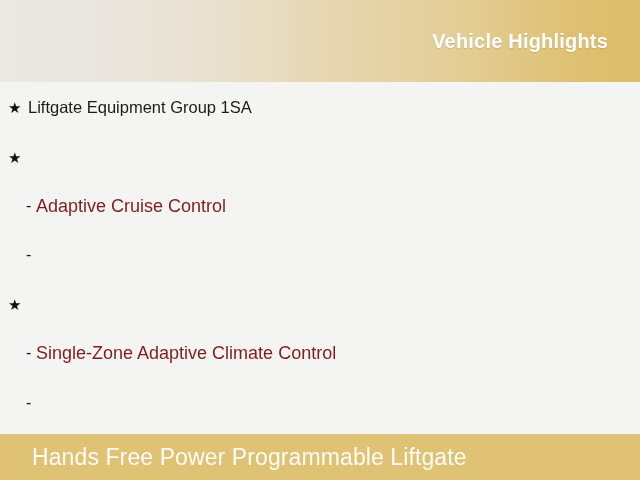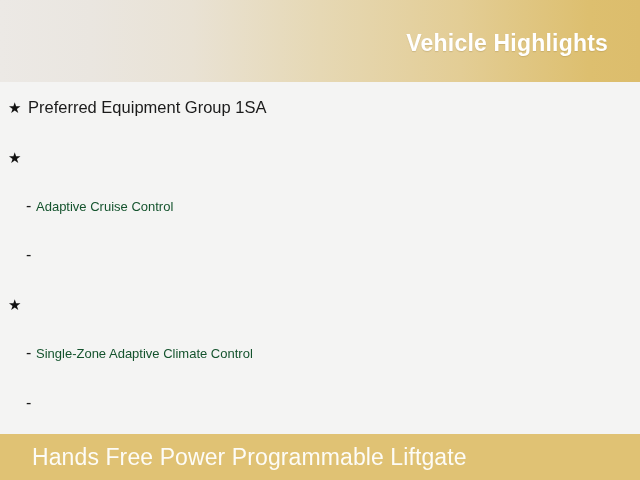--- a/index.html
+++ b/index.html
@@ -38,21 +38,21 @@
                 #e3cd95 72%,
                 #ddbf6f 92%,
                 #dcbd6c 100%);
     box-sizing: border-box;
   }
 
   #header-title {
     position: absolute;
     right: 32px;
     top: 30px;
-    font-size: 23px;
+    font-size: 20px;
     font-weight: bold;
     color: #ffffff;
     letter-spacing: 0.2px;
     white-space: nowrap;
     text-shadow: 0 1px 1px rgba(140,110,50,0.25);
   }
 
   
   #highlights-list {
     position: absolute;
@@ -99,22 +99,22 @@
     color: #1a1a1a;
   }
 
   .row-label {
     font-size: 16.5px;
     color: #1b1b1b;
     white-space: nowrap;
     line-height: 1;
   }
   .level-sub .row-label {
-    font-size: 13px;
-    color: #14532d;
+    font-size: 18px;
+    color: #7f1d1d;
   }
 
   
   #footer-banner {
     position: absolute;
     left: 0;
     top: 434px;
     width: 640px;
     height: 46px;
     background: #e0c274;
@@ -138,21 +138,21 @@
 <div id="slide">
 
   <div id="header-banner">
     <div id="header-title">Vehicle Highlights</div>
   </div>
 
   <div id="highlights-list">
 
     <div class="highlight-row level-main" style="top:10px;">
       <span class="bullet-star">★</span>
-      <span class="row-label">Preferred Equipment Group 1SA</span>
+      <span class="row-label">Liftgate Equipment Group 1SA</span>
     </div>
 
     <div class="highlight-row level-main" style="top:60px;">
       <span class="bullet-star">★</span>
     </div>
 
     <div class="highlight-row level-sub" style="top:109px;">
       <span class="bullet-dash">-</span>
       <span class="row-label">Adaptive Cruise Control</span>
     </div>

